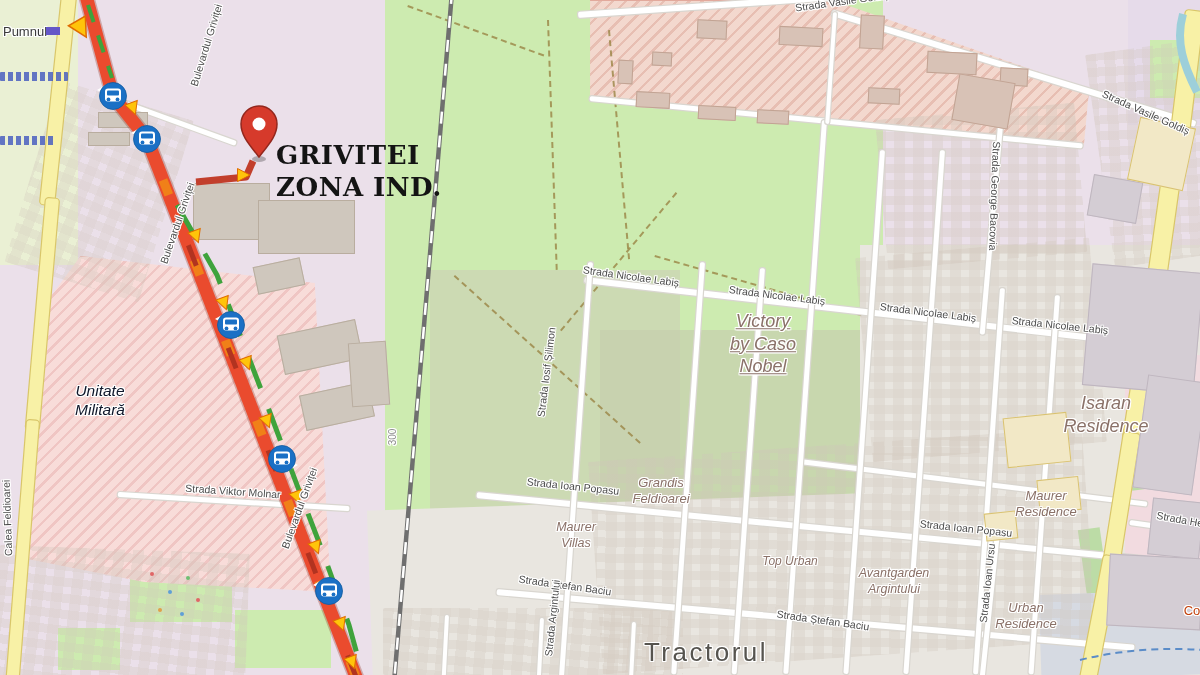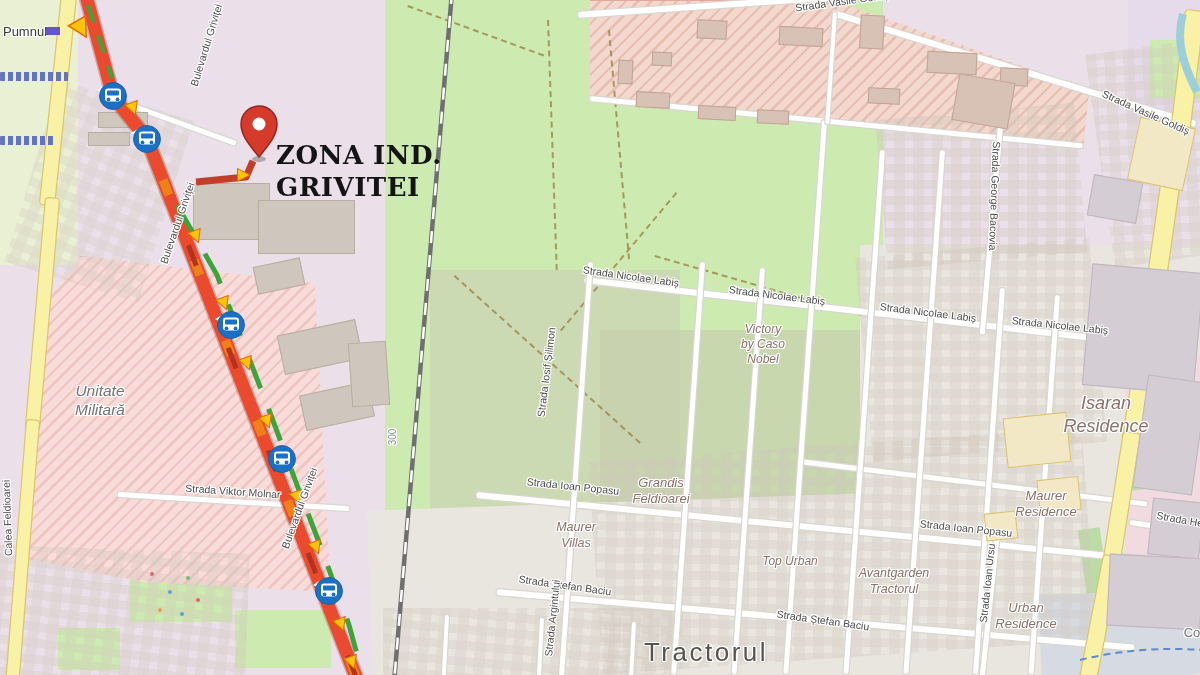--- a/index.html
+++ b/index.html
@@ -193,38 +193,38 @@
       <div class="lbl-street" style="left: 546px; top: 372px; transform: translate(-50%, -50%) rotate(-83deg);">Strada Iosif Șilimon</div>
       <div class="lbl-street" style="left: 573px; top: 486px; transform: translate(-50%, -50%) rotate(6deg);">Strada Ioan Popasu</div>
       <div class="lbl-street" style="left: 966px; top: 528px; transform: translate(-50%, -50%) rotate(6deg);">Strada Ioan Popasu</div>
       <div class="lbl-street" style="left: 987px; top: 583px; transform: translate(-50%, -50%) rotate(-84deg);">Strada Ioan Ursu</div>
       <div class="lbl-street" style="left: 565px; top: 585px; transform: translate(-50%, -50%) rotate(8deg);">Strada Ștefan Baciu</div>
       <div class="lbl-street" style="left: 823px; top: 620px; transform: translate(-50%, -50%) rotate(8deg);">Strada Ștefan Baciu</div>
       <div class="lbl-street" style="left: 233px; top: 491px; transform: translate(-50%, -50%) rotate(4deg);">Strada Viktor Molnar</div>
       <div class="lbl-street" style="left: 552px; top: 618px; transform: translate(-50%, -50%) rotate(-84deg);">Strada Argintului</div>
       <div class="lbl-street" style="left: 1180px; top: 519px; transform: translate(-50%, -50%) rotate(10deg);">Strada He</div>
       <div class="lbl-street" style="left: 392px; top: 437px; transform: translate(-50%, -50%) rotate(-90deg); color: rgb(141, 141, 141); font-size: 10px;">300</div>
-      <div class="lbl-street" style="left: 1192px; top: 632px; transform: translate(-50%, -50%) rotate(0deg); color: #737373; font-size: 13px;">Co</div>
+      <div class="lbl-street" style="left: 1192px; top: 610px; transform: translate(-50%, -50%) rotate(0deg); color: #c2410c; font-size: 13px;">Co</div>
       <div class="lbl-place" style="left: 25px; top: 32px; transform: translate(-50%, -50%); font-size: 13px; color: rgb(58, 58, 58); font-style: normal;">Pumnul</div>
-      <div class="lbl-place" style="left: 100px; top: 400px; transform: translate(-50%, -50%); font-size: 15.5px; color: #737373;">Unitate
+      <div class="lbl-place" style="left: 100px; top: 400px; transform: translate(-50%, -50%); font-size: 15.5px; color: #0f172a;">Unitate
 Militară</div>
-      <div class="lbl-place" style="left: 763px; top: 344px; transform: translate(-50%, -50%); font-size: 12px;">Victory
+      <div class="lbl-place" style="left: 763px; top: 344px; transform: translate(-50%, -50%); font-size: 18px; text-decoration: underline;">Victory
 by Caso
 Nobel</div>
       <div class="lbl-place" style="left: 1106px; top: 414px; transform: translate(-50%, -50%); font-size: 18px;">Isaran
 Residence</div>
       <div class="lbl-place" style="left: 1046px; top: 504px; transform: translate(-50%, -50%); font-size: 13px;">Maurer
 Residence</div>
       <div class="lbl-place" style="left: 661px; top: 491px; transform: translate(-50%, -50%); font-size: 13px;">Grandis
 Feldioarei</div>
       <div class="lbl-place" style="left: 576px; top: 536px; transform: translate(-50%, -50%); font-size: 12.5px;">Maurer
 Villas</div>
       <div class="lbl-place" style="left: 790px; top: 561px; transform: translate(-50%, -50%); font-size: 12px;">Top Urban</div>
       <div class="lbl-place" style="left: 894px; top: 582px; transform: translate(-50%, -50%); font-size: 12.5px;">Avantgarden
-Tractorul</div>
+Argintului</div>
       <div class="lbl-place" style="left: 1026px; top: 616px; transform: translate(-50%, -50%); font-size: 13px;">Urban
 Residence</div>
       <div class="lbl-place" style="left: 706px; top: 652px; transform: translate(-50%, -50%); font-size: 26px; color: rgb(86, 84, 79); font-style: normal; letter-spacing: 2.5px;">Tractorul</div>
     </div>
 
   <svg id="svg-over" width="1200" height="675" viewBox="0 0 1200 675" style="z-index:50">
     <defs>
       <g id="busstop">
         <circle r="13.5" fill="#1a70c5" stroke="#125a9e" stroke-width="0.8"></circle>
         <rect x="-8" y="-7.5" width="16" height="13" rx="3" fill="#ffffff"></rect>
@@ -256,22 +256,22 @@
         </g>
       </g>
     <g id="pin" transform="translate(259,157)">
       <ellipse cx="0" cy="2" rx="7" ry="3" fill="rgba(0,0,0,.25)"></ellipse>
       <path d="M0,0 C-11,-14 -18,-22 -18,-33 A18,18 0 1 1 18,-33 C18,-22 11,-14 0,0 Z" fill="#d63a2b" stroke="#93271d" stroke-width="1.5"></path>
       <circle cx="0" cy="-33" r="6.5" fill="#ffffff"></circle>
     </g>
   </svg>
 
   <div id="dest-label">
+    <div>GRIVITEI</div>
     <div>ZONA IND.</div>
-    <div>GRIVITEI</div>
   </div>
 
   <div class="chip-codes a" style="left:0;top:72px;width:68px;z-index:42"></div>
   <div class="chip-codes a" style="left:0;top:136px;width:56px;z-index:42"></div>
   <div class="a" style="left:46px;top:27px;width:14px;height:8px;background:#6456c8;z-index:42"></div>
   <div id="dots">
       <div style="position: absolute; left: 150px; top: 572px; width: 4px; height: 4px; border-radius: 50%; background: rgb(224, 102, 102); z-index: 12;"></div>
       <div style="position: absolute; left: 168px; top: 590px; width: 4px; height: 4px; border-radius: 50%; background: rgb(95, 159, 214); z-index: 12;"></div>
       <div style="position: absolute; left: 186px; top: 576px; width: 4px; height: 4px; border-radius: 50%; background: rgb(111, 191, 115); z-index: 12;"></div>
       <div style="position: absolute; left: 158px; top: 608px; width: 4px; height: 4px; border-radius: 50%; background: rgb(224, 160, 74); z-index: 12;"></div>

